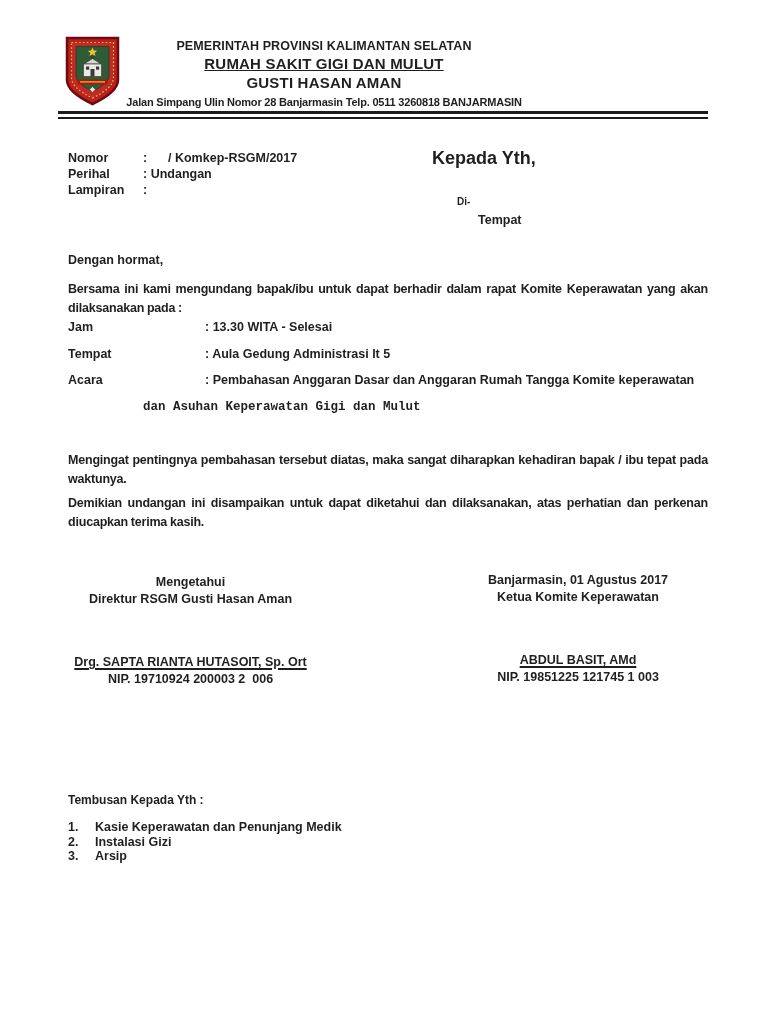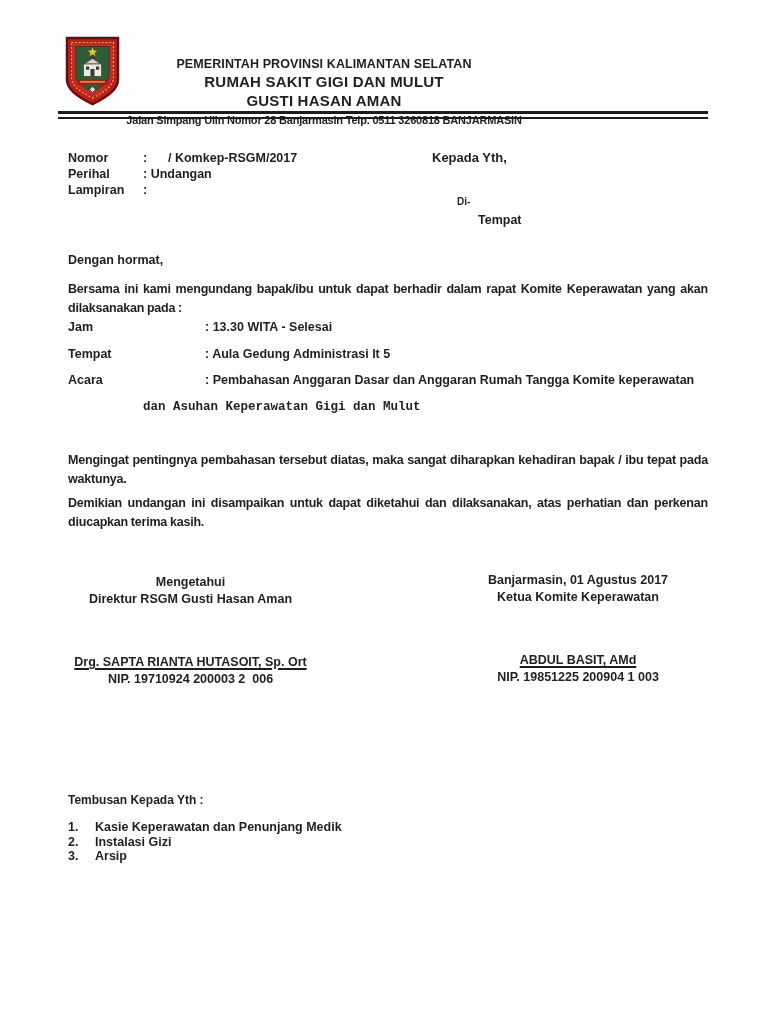--- a/index.html
+++ b/index.html
@@ -11,32 +11,32 @@
     font-family: "Liberation Sans", "DejaVu Sans", sans-serif;
     font-weight: 700;
     color: #1f1f1f;
     overflow: hidden;
   }
   .abs { position: absolute; }
   .pre { white-space: pre; }
 
   
   .logo { left: 63px; top: 36px; width: 59px; height: 70px; }
-  .letterhead { left: 0; top: 56px; width: 648px; text-align: center; }
+  .letterhead { left: 0; top: 38px; width: 648px; text-align: center; }
   .lh1 { font-size: 12.5px; line-height: 16px; letter-spacing: 0.1px; }
-  .lh2 { font-size: 15px;  line-height: 19px; letter-spacing: 0.2px; }
+  .lh2 { font-size: 15px;  line-height: 19px; letter-spacing: 0.2px; text-decoration: underline; }
   .lh3 { font-size: 15px;  line-height: 19px; letter-spacing: 0.2px; }
   .lh-addr { font-size: 11px; line-height: 15px; margin-top: 3px; letter-spacing: -0.2px; }
   .rule-thick { left: 58px; top: 111px; width: 650px; height: 3px; background: #1c1c1c; }
   .rule-thin  { left: 58px; top: 117px; width: 650px; height: 1.5px; background: #1c1c1c; }
 
   
   .meta { left: 68px; top: 150px; font-size: 12.5px; }
   .meta-row { display: grid; grid-template-columns: 75px 1fr; line-height: 16px; }
-  .recipient-1 { left: 432px; top: 150px; font-size: 13px; line-height: 16px; }
+  .recipient-1 { left: 432px; top: 150px; font-size: 18px; line-height: 16px; }
   .recipient-2 { left: 432px; top: 194px; font-size: 10px; line-height: 16px; padding-left: 25px; }
   .recipient-3 { left: 478px; top: 212px; font-size: 12.5px; line-height: 16px; }
 
   
   .salutation { left: 68px; top: 252px; font-size: 12.5px; line-height: 16px; }
   .para {
     left: 68px; width: 640px;
     font-size: 12.5px; line-height: 19px;
     text-align: justify;
     letter-spacing: -0.2px; word-spacing: -0.5px;
@@ -140,21 +140,21 @@
     <div>Mengetahui</div>
     <div>Direktur RSGM Gusti Hasan Aman</div>
     <div class="sig-name">Drg. SAPTA RIANTA HUTASOIT, Sp. Ort</div>
     <div class="pre">NIP. 19710924 200003 2  006</div>
   </div>
 
   <div class="abs sig sig-right">
     <div>Banjarmasin, 01 Agustus 2017</div>
     <div>Ketua Komite Keperawatan</div>
     <div class="sig-name">ABDUL BASIT, AMd</div>
-    <div class="pre">NIP. 19851225 200904 1 003</div>
+    <div class="pre">NIP. 19851225 121745 1 003</div>
   </div>
 
   <div class="abs cc-title">Tembusan Kepada Yth :</div>
   <div class="abs cc-list">
     <div class="cc-row">
       <span>1.</span>
       <span>Kasie Keperawatan dan Penunjang Medik</span>
     </div>
     <div class="cc-row">
       <span>2.</span>

